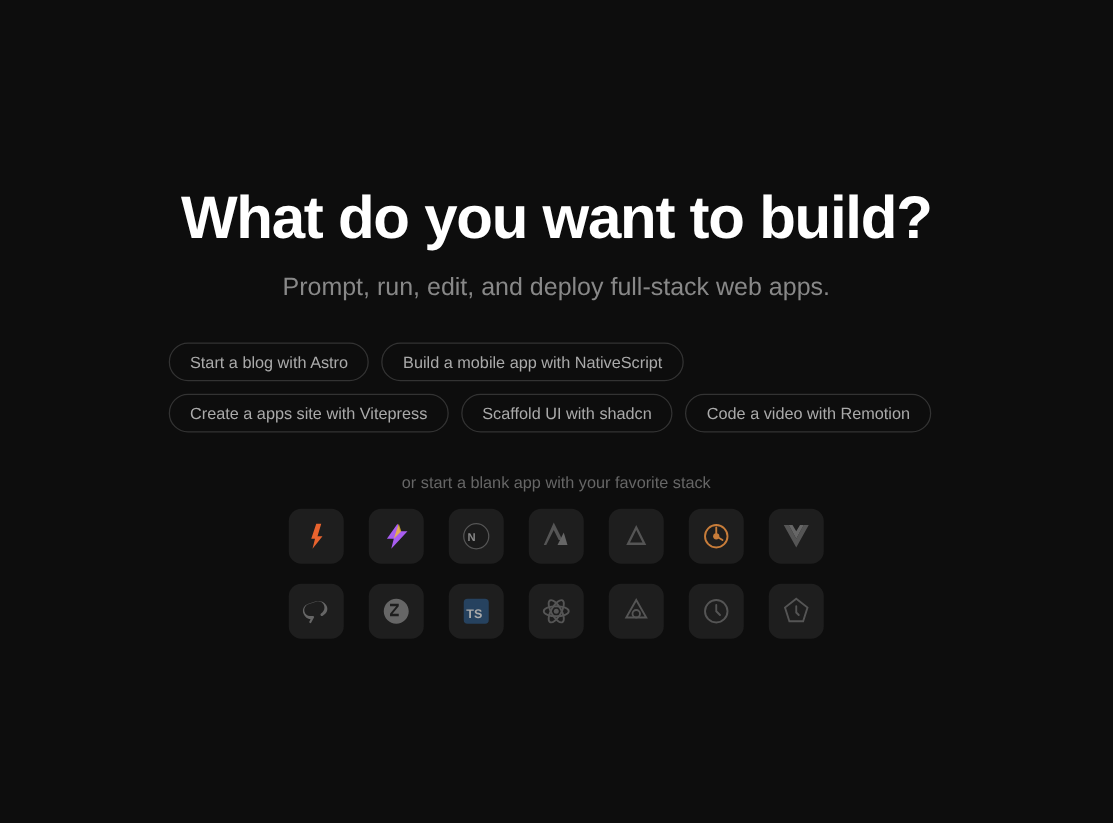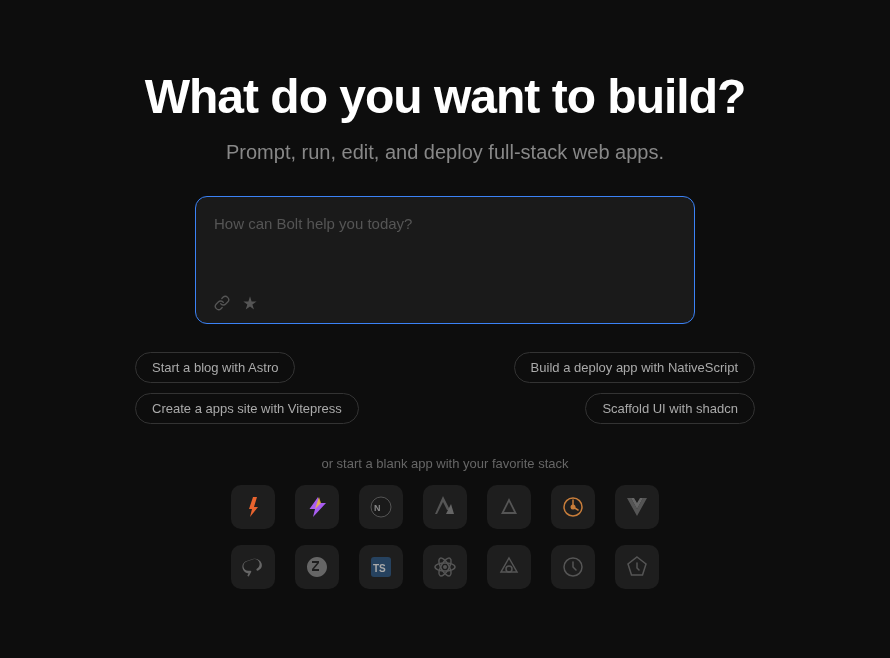--- a/index.html
+++ b/index.html
@@ -88,21 +88,21 @@
       cursor: pointer;
       font-size: 16px;
       display: flex;
       align-items: center;
     }
 
     .suggestion-chips {
       display: flex;
       flex-wrap: wrap;
       gap: 10px;
-      justify-content: space-between;
+      justify-content: flex-start;
       margin-bottom: 32px;
       max-width: 620px;
     }
 
     .chip {
       background-color: transparent;
       border: 1px solid #333333;
       border-radius: 20px;
       padding: 7px 16px;
       font-size: 13px;
@@ -156,42 +156,27 @@
     .icon-astro { color: #e8632e; }
   </style>
 </head>
 <body>
 
 <div class="main-container">
 
   <h1 class="heading">What do you want to build?</h1>
   <p class="subheading">Prompt, run, edit, and deploy full-stack web apps.</p>
 
-  <div class="prompt-box">
-    <textarea class="prompt-textarea" placeholder="How can Bolt help you today?" style=""></textarea>
-    <div class="prompt-icons">
-      <span class="prompt-icon">
-        <svg width="16" height="16" viewBox="0 0 24 24" fill="none" stroke="currentColor" stroke-width="2" stroke-linecap="round" stroke-linejoin="round">
-          <path d="M10 13a5 5 0 0 0 7.54.54l3-3a5 5 0 0 0-7.07-7.07l-1.72 1.71"></path>
-          <path d="M14 11a5 5 0 0 0-7.54-.54l-3 3a5 5 0 0 0 7.07 7.07l1.71-1.71"></path>
-        </svg>
-      </span>
-      <span class="prompt-icon">
-        <svg width="16" height="16" viewBox="0 0 24 24" fill="currentColor">
-          <path d="M12 2l2.4 7.6H22l-6.4 4.6 2.4 7.6L12 17.2 5.6 21.8l2.4-7.6L2 9.6h7.6z"></path>
-        </svg>
-      </span>
-    </div>
-  </div>
 
   <div class="suggestion-chips">
     <button class="chip">Start a blog with Astro</button>
-    <button class="chip">Build a deploy app with NativeScript</button>
+    <button class="chip">Build a mobile app with NativeScript</button>
     <button class="chip">Create a apps site with Vitepress</button>
     <button class="chip">Scaffold UI with shadcn</button>
+    <button class="chip">Code a video with Remotion</button>
   </div>
 
   <p class="blank-app-text">or start a blank app with your favorite stack</p>
 
   <div class="stack-icons-container">
     <div class="stack-row">
 
       <div class="stack-icon icon-astro">
         <svg viewBox="0 0 24 24" fill="none">
           <path d="M12 2L8 14h3l-2 8 8-10h-4l3-10z" fill="#e8632e"></path>

